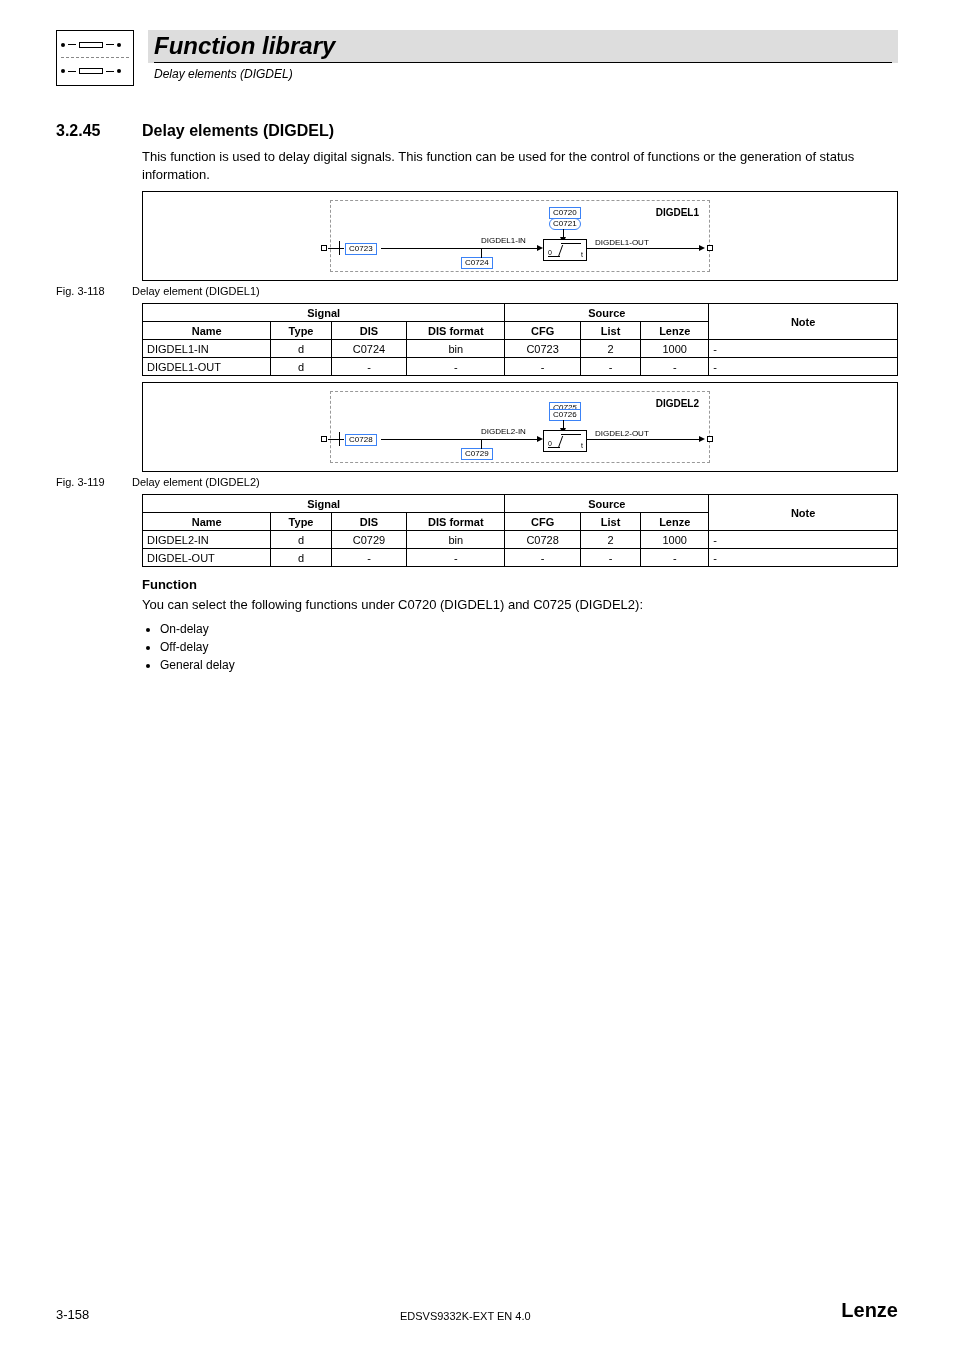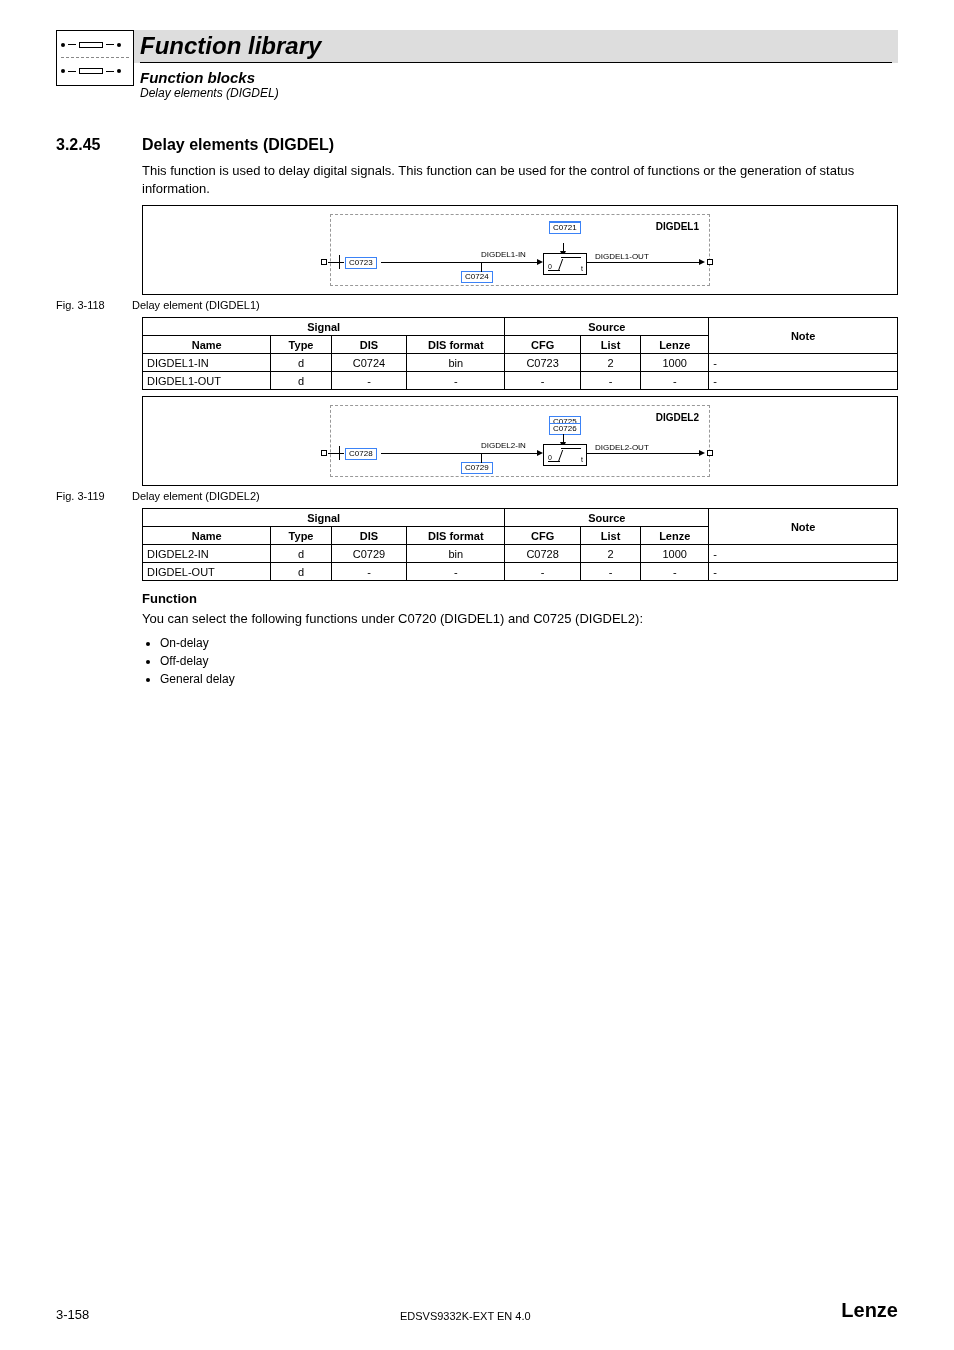--- a/index.html
+++ b/index.html
@@ -13,20 +13,21 @@
     position: relative;
     font-size: 13px;
   }
   .page {
     padding: 30px 56px 0 56px;
   }
   
   .header-row {
     display: flex;
     align-items: flex-start;
+    gap: 14px;
     margin-bottom: 8px;
   }
   .icon-box {
     border: 1px solid #000;
     width: 78px;
     height: 56px;
     padding: 6px 4px;
     display: flex;
     flex-direction: column;
     justify-content: space-around;
@@ -196,37 +197,36 @@
           <div class="icon-bar"></div>
           <div class="icon-rect"></div>
           <div class="icon-bar"></div>
           <div class="icon-dot"></div>
         </div>
     </div>
     <div class="header-texts">
       <div class="header-title-bar">
         <div class="title-main">Function library</div>
       </div>
-      <div class="title-sub1">Function blocks</div>
       <div class="title-sub2">Delay elements (DIGDEL)</div>
     </div>
   </div>
 
   <div class="sec-row">
     <div class="sec-num">3.2.45</div>
     <div class="sec-title">Delay elements (DIGDEL)</div>
   </div>
 
   <div class="content-indent">
     <div class="body-text">This function is used to delay digital signals. This function can be used for the control of functions or the generation of status information.</div>
 
     <div class="diagram-outer">
       <div class="diagram-inner">
         <div class="d-lblbox" style="top:6px; left:218px;">C0720</div>
-        <div class="d-lblbox" style="top:7px; left:218px;">C0721</div>
+        <div class="d-lblbox" style="top:17px; left:218px;border-radius:6px;">C0721</div>
         <div class="d-text bold" style="top:6px; right:10px;">DIGDEL1</div>
         <div class="d-line-v" style="left:232px; top:28px; height:10px;"></div>
         <div class="d-arrow-d" style="left:229px; top:36px;"></div>
 
         <div class="d-port-in" style="left:-10px; top:44px;"></div>
         <div class="d-line-h" style="left:-3px; top:47px; width:16px;"></div>
         <div class="d-line-v" style="left:8px; top:40px; height:14px;"></div>
         <div class="d-lblbox" style="left:14px; top:42px;">C0723</div>
         <div class="d-line-h" style="left:50px; top:47px; width:158px;"></div>
         <div class="d-arrow-r" style="left:206px; top:44px;"></div>
@@ -300,21 +300,21 @@
           <td>-</td>
           <td>-</td>
           <td>-</td>
           <td class="left">-</td>
         </tr>
       </tbody>
     </table>
 
     <div class="diagram-outer">
       <div class="diagram-inner">
-        <div class="d-lblbox" style="top:10px; left:218px;">C0725</div>
+        <div class="d-lblbox" style="top:10px; left:218px;font-style:italic;">C0725</div>
         <div class="d-lblbox" style="top:17px; left:218px;">C0726</div>
         <div class="d-text bold" style="top:6px; right:10px;">DIGDEL2</div>
         <div class="d-line-v" style="left:232px; top:28px; height:10px;"></div>
         <div class="d-arrow-d" style="left:229px; top:36px;"></div>
 
         <div class="d-port-in" style="left:-10px; top:44px;"></div>
         <div class="d-line-h" style="left:-3px; top:47px; width:16px;"></div>
         <div class="d-line-v" style="left:8px; top:40px; height:14px;"></div>
         <div class="d-lblbox" style="left:14px; top:42px;">C0728</div>
         <div class="d-line-h" style="left:50px; top:47px; width:158px;"></div>

